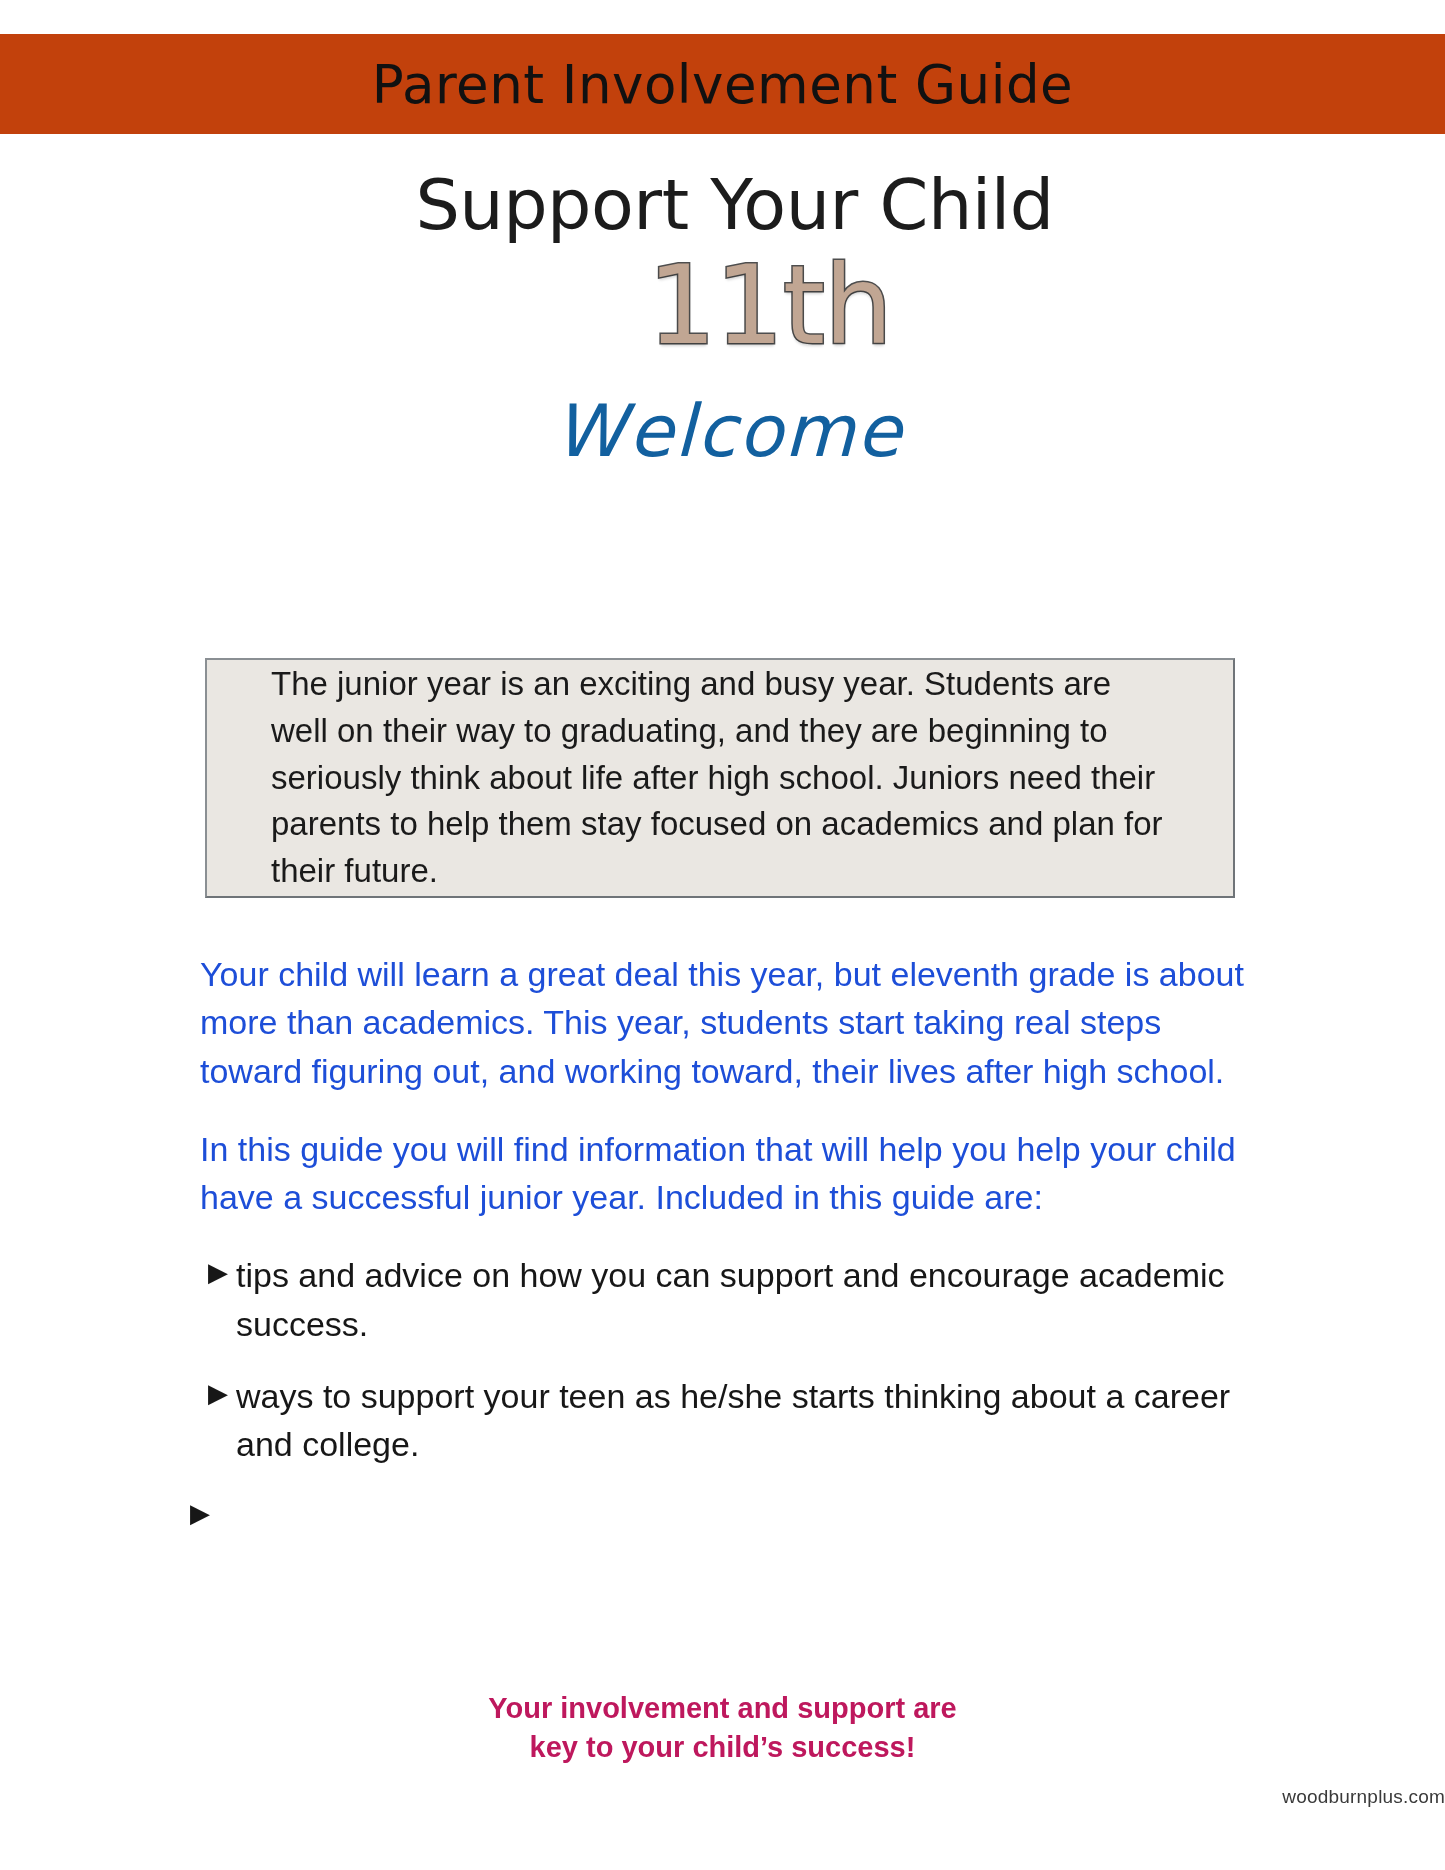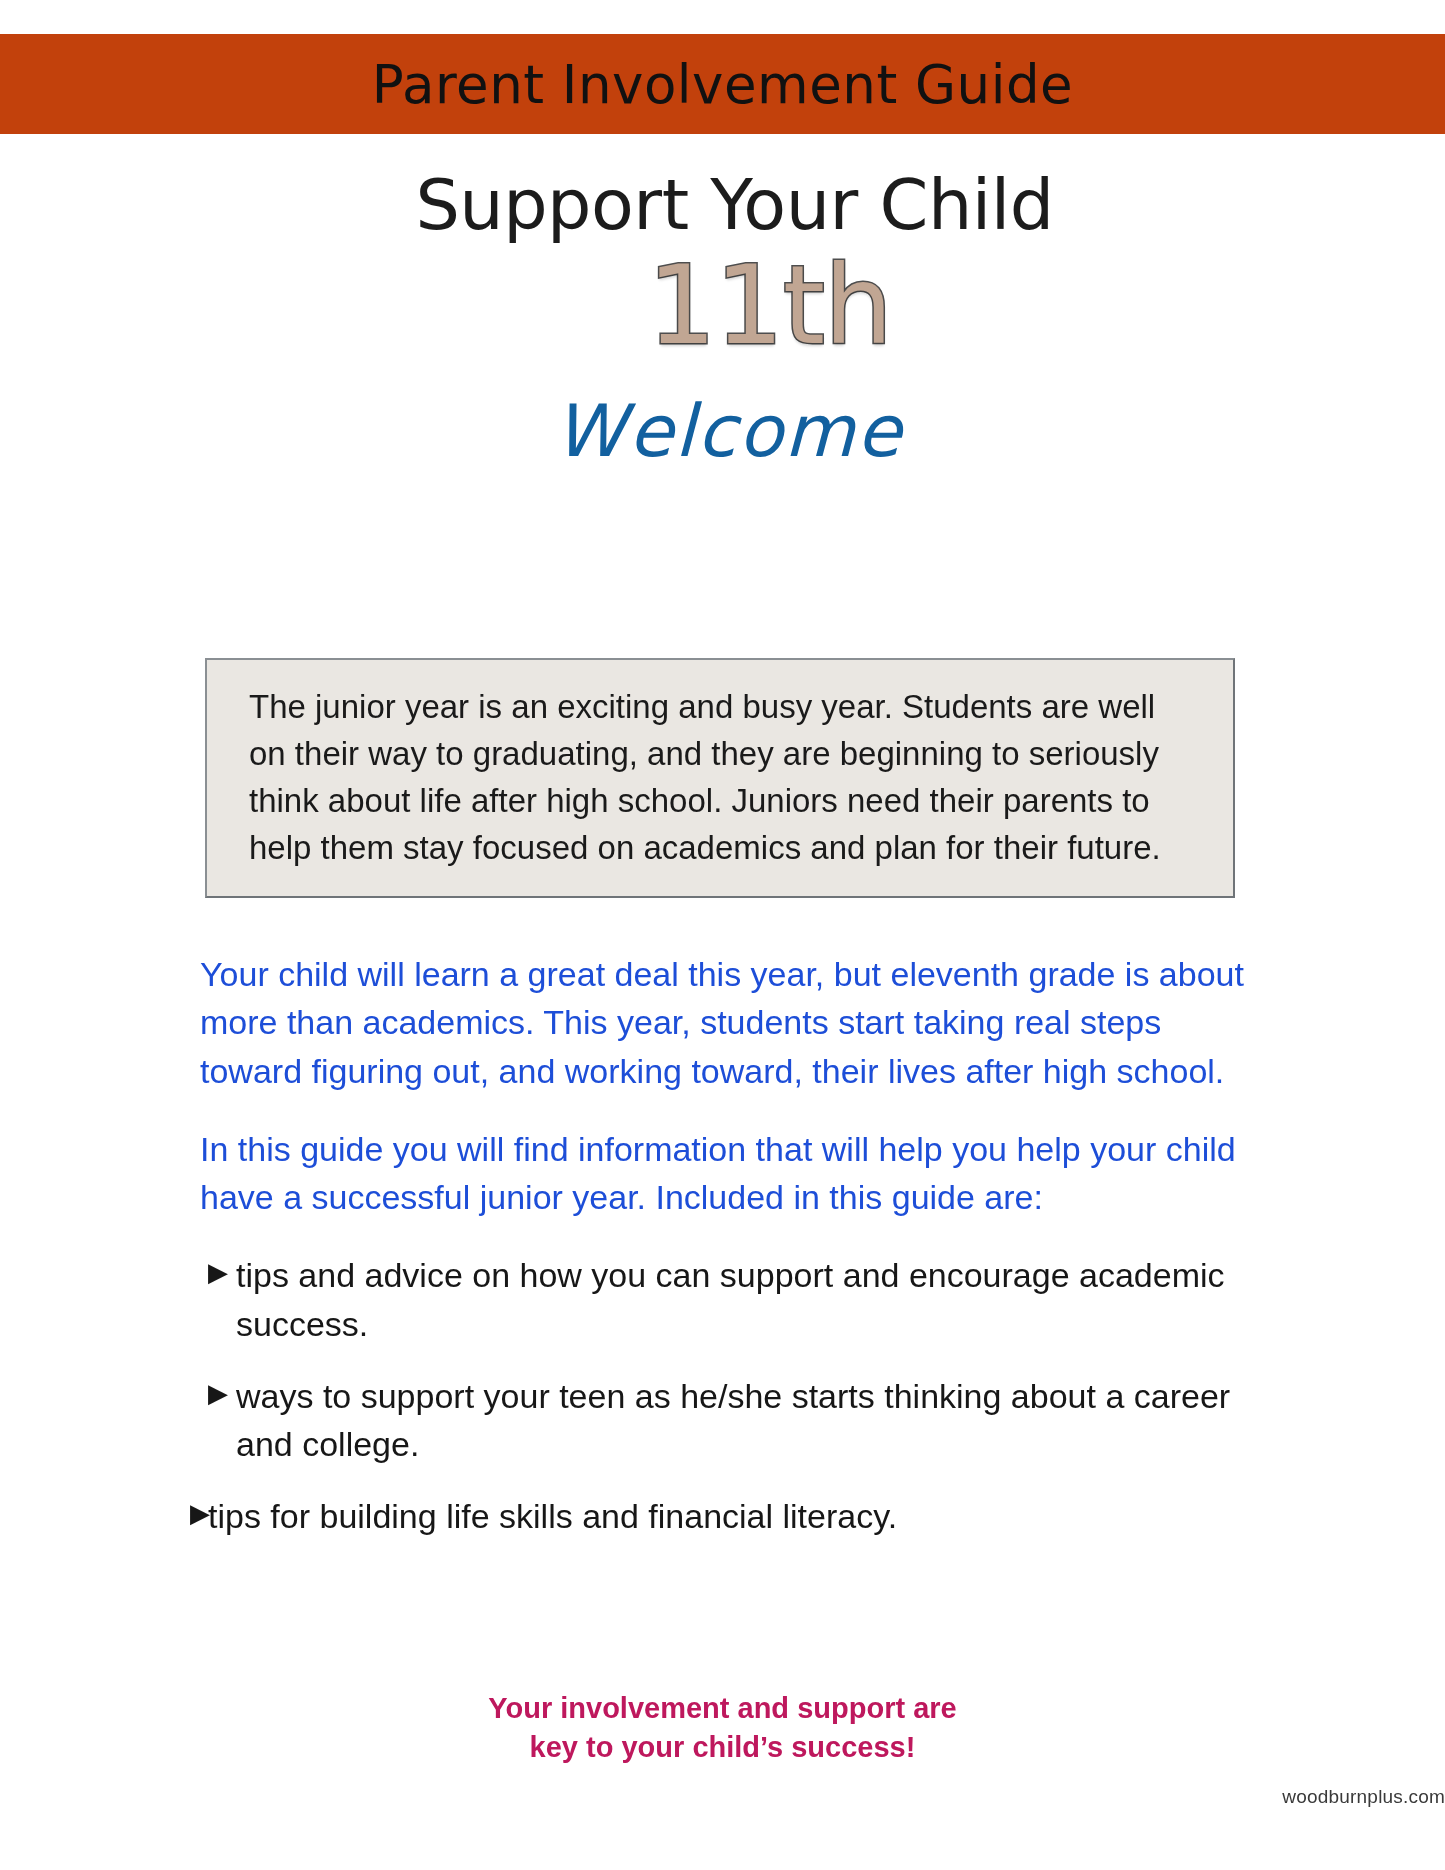--- a/index.html
+++ b/index.html
@@ -119,21 +119,21 @@
     border-right-color: #6f7478;
     border-bottom-color: #6f7478;
     display: flex;
     align-items: center;
   }
   .callout-text {
     font-family: "Liberation Sans", "DejaVu Sans", sans-serif;
     font-size: 33px;
     line-height: 1.42;
     color: #1a1a1a;
-    padding: 0 42px;
+    padding: 0 64px;
   }
 
   
   .body-copy {
     position: absolute;
     left: 200px;
     top: 950px;
     width: 1060px;
   }
   .para {
@@ -238,21 +238,20 @@
     <li class="bullet-item">
       <span class="marker">▶</span>
       <span>tips and advice on how you can support and encourage academic success.</span>
     </li>
     <li class="bullet-item">
       <span class="marker">▶</span>
       <span>ways to support your teen as he/she starts thinking about a career and college.</span>
     </li>
     <li class="bullet-item tight">
       <span class="marker">▶</span>
-      <span>tips for building life skills and financial literacy.</span>
     </li>
   </ul>
 </div>
 
 <div class="closing">
   <span class="cl-line">Your involvement and support are</span>
   <span class="cl-line">key to your child’s success!</span>
 </div>
 
 <div class="footer">woodburnplus.com</div>

